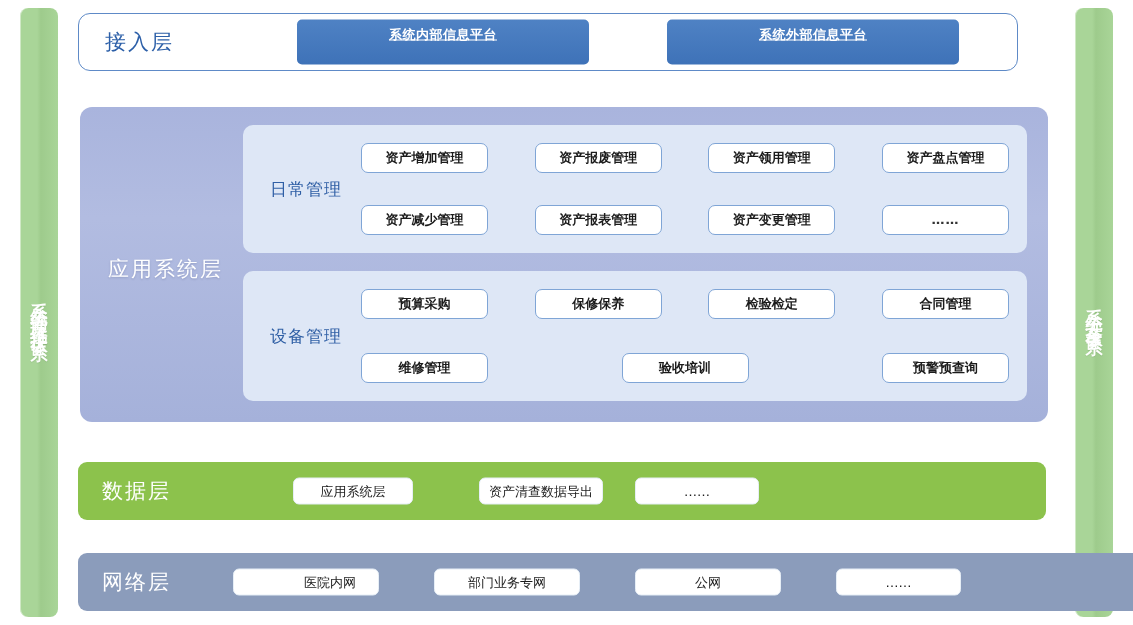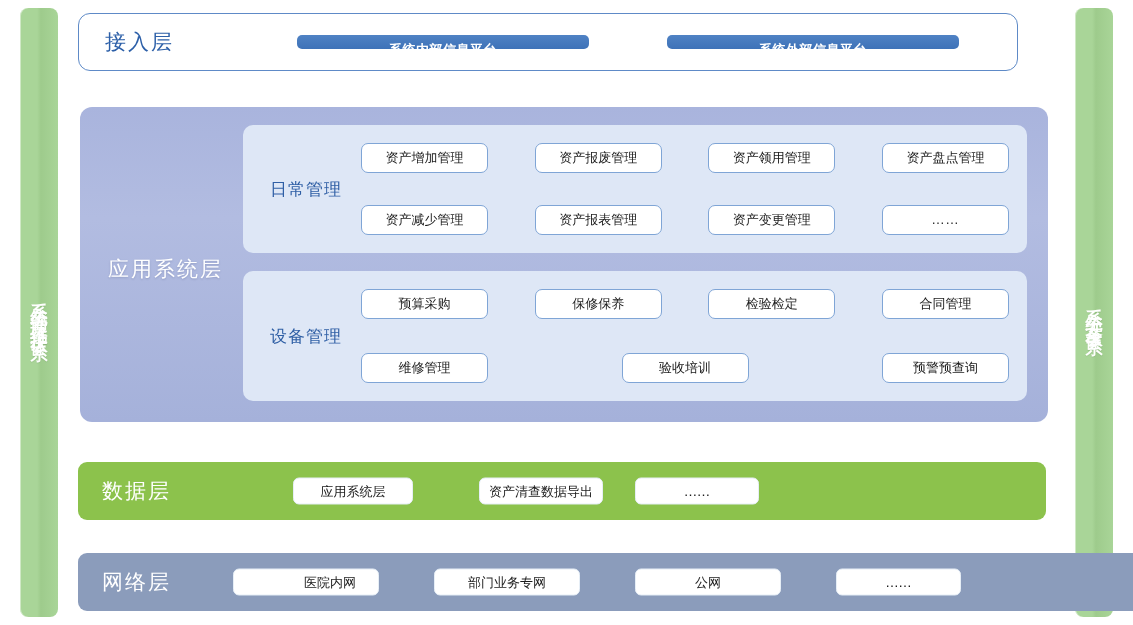--- a/index.html
+++ b/index.html
@@ -68,29 +68,30 @@
     top: 50%;
     transform: translateY(-50%);
     color: #2c5fa8;
     font-size: 21px;
     letter-spacing: 2px;
   }
   .platform-btn {
     position: absolute;
     top: 50%;
     transform: translateY(-50%);
-    height: 14px;
+    height: 45px;
     line-height: 30px;
     text-align: center;
     color: #ffffff;
     font-size: 13px;
     font-weight: bold;
     letter-spacing: 0.5px;
     background: linear-gradient(to bottom, #4f82c4 0%, #3e72b8 100%);
     border-radius: 5px;
+    text-decoration: underline;
   }
   #platform-internal { left: 218px; width: 292px; }
   #platform-external { left: 588px; width: 292px; }
 
   
   #application-layer {
     left: 80px;
     top: 107px;
     width: 968px;
     height: 315px;
@@ -135,20 +136,21 @@
     right: 18px;
     top: 18px;
     bottom: 18px;
     display: flex;
     flex-direction: column;
     justify-content: space-between;
   }
   .btn-row {
     display: flex;
     justify-content: space-between;
+    font-weight: bold;
   }
   .item-btn {
     box-sizing: border-box;
     width: 127px;
     height: 30px;
     line-height: 28px;
     text-align: center;
     background: #ffffff;
     border: 1.2px solid #7fa5d6;
     border-radius: 7px;

